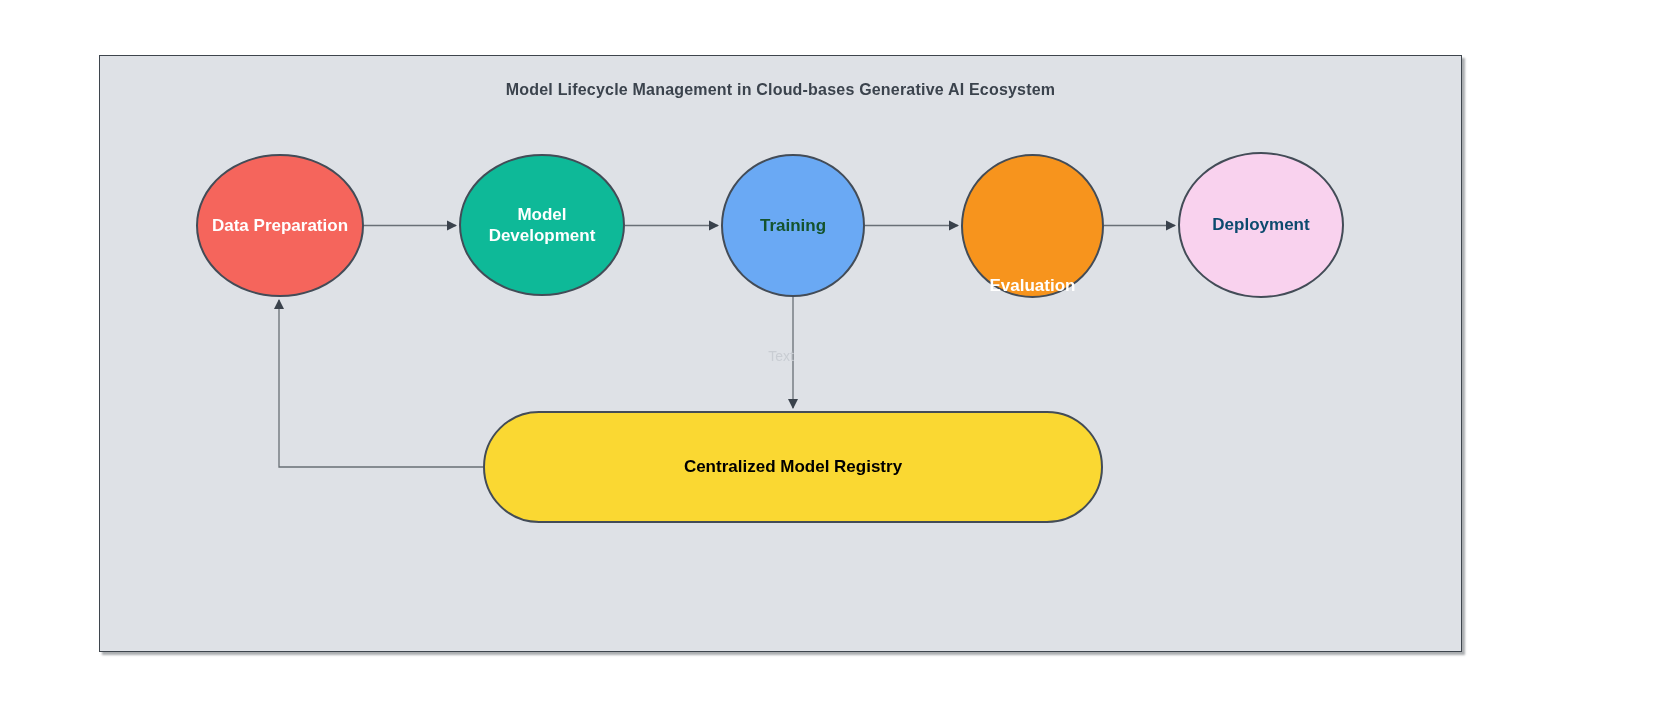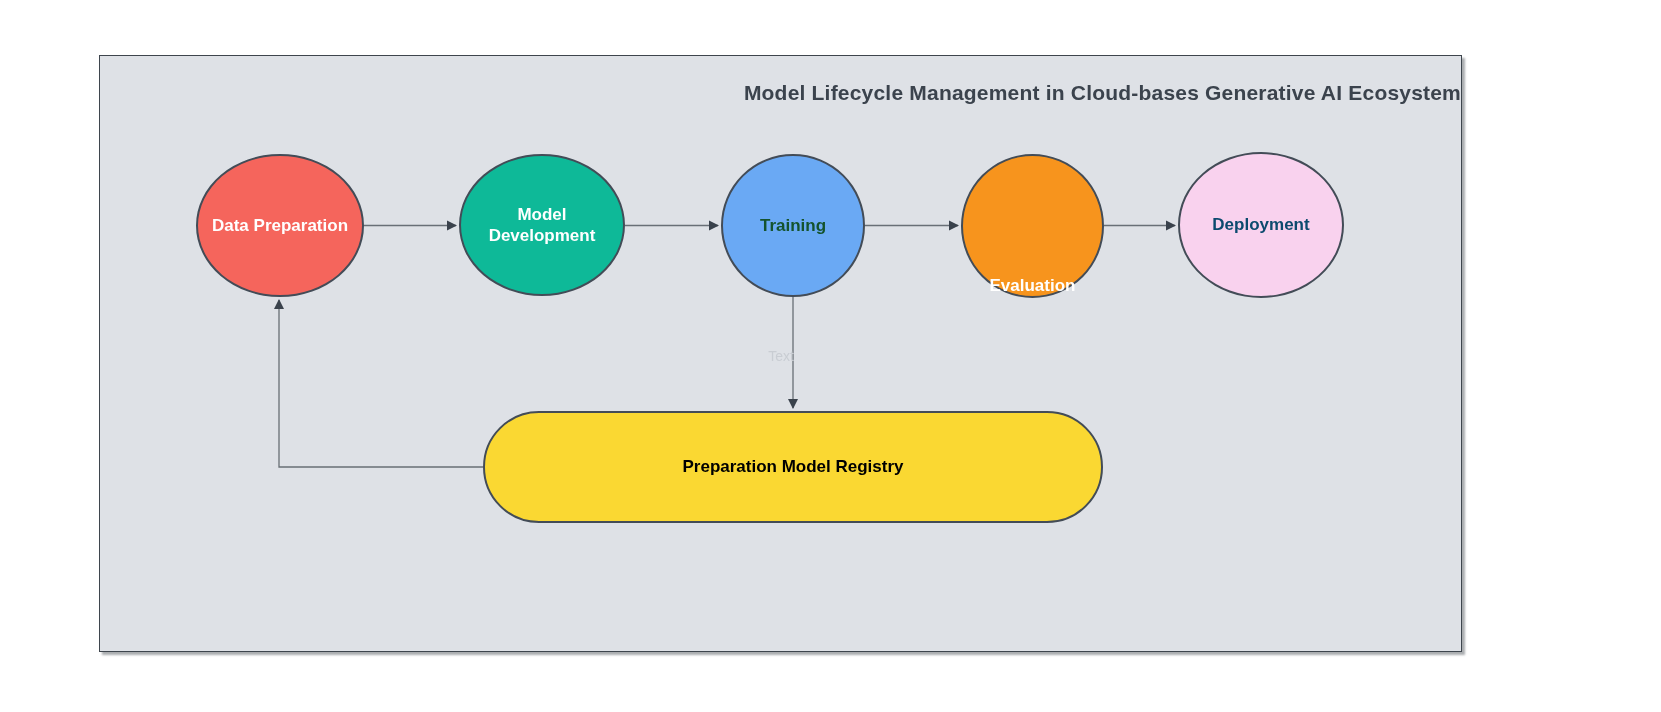--- a/index.html
+++ b/index.html
@@ -11,22 +11,22 @@
   .canvas {
     position: absolute; left: 99px; top: 55px;
     width: 1363px; height: 597px;
     background: #dee1e6;
     border: 1px solid #3e454d;
     box-shadow: 3px 3px 2px rgba(100,106,112,0.55);
   }
 
   .diagram-title {
     position: absolute; top: 25px; left: 0; width: 100%;
-    text-align: right;
-    font-size: 21px; font-weight: bold; color: #3b434d;
+    text-align: center;
+    font-size: 16px; font-weight: bold; color: #3b434d;
     letter-spacing: 0.2px;
   }
 
   .node {
     position: absolute;
     display: flex; align-items: center; justify-content: center;
     text-align: center;
     font-weight: bold; font-size: 17px; line-height: 1.25;
     border: 2px solid #434c57;
   }
@@ -97,17 +97,17 @@
 
     <div class="node node--ellipse" id="n-evaluation" style="background-color: rgb(247, 148, 29); color: rgb(255, 255, 255); border-color: rgb(67, 76, 87); align-items: flex-end;">
       <span class="node-label">Evaluation</span>
     </div>
 
     <div class="node node--ellipse" id="n-deployment" style="background-color: rgb(249, 210, 238); color: #0c4a6e; border-color: rgb(67, 76, 87);">
       <span class="node-label">Deployment</span>
     </div>
 
     <div class="node node--stadium" id="n-centralized-model-registry" style="background-color: rgb(250, 216, 50); color: rgb(0, 0, 0); border-color: rgb(67, 76, 87);">
-      <span class="node-label">Preparation Model Registry</span>
+      <span class="node-label">Centralized Model Registry</span>
     </div>
 
   </div>
 </div>
 
 </body></html>

